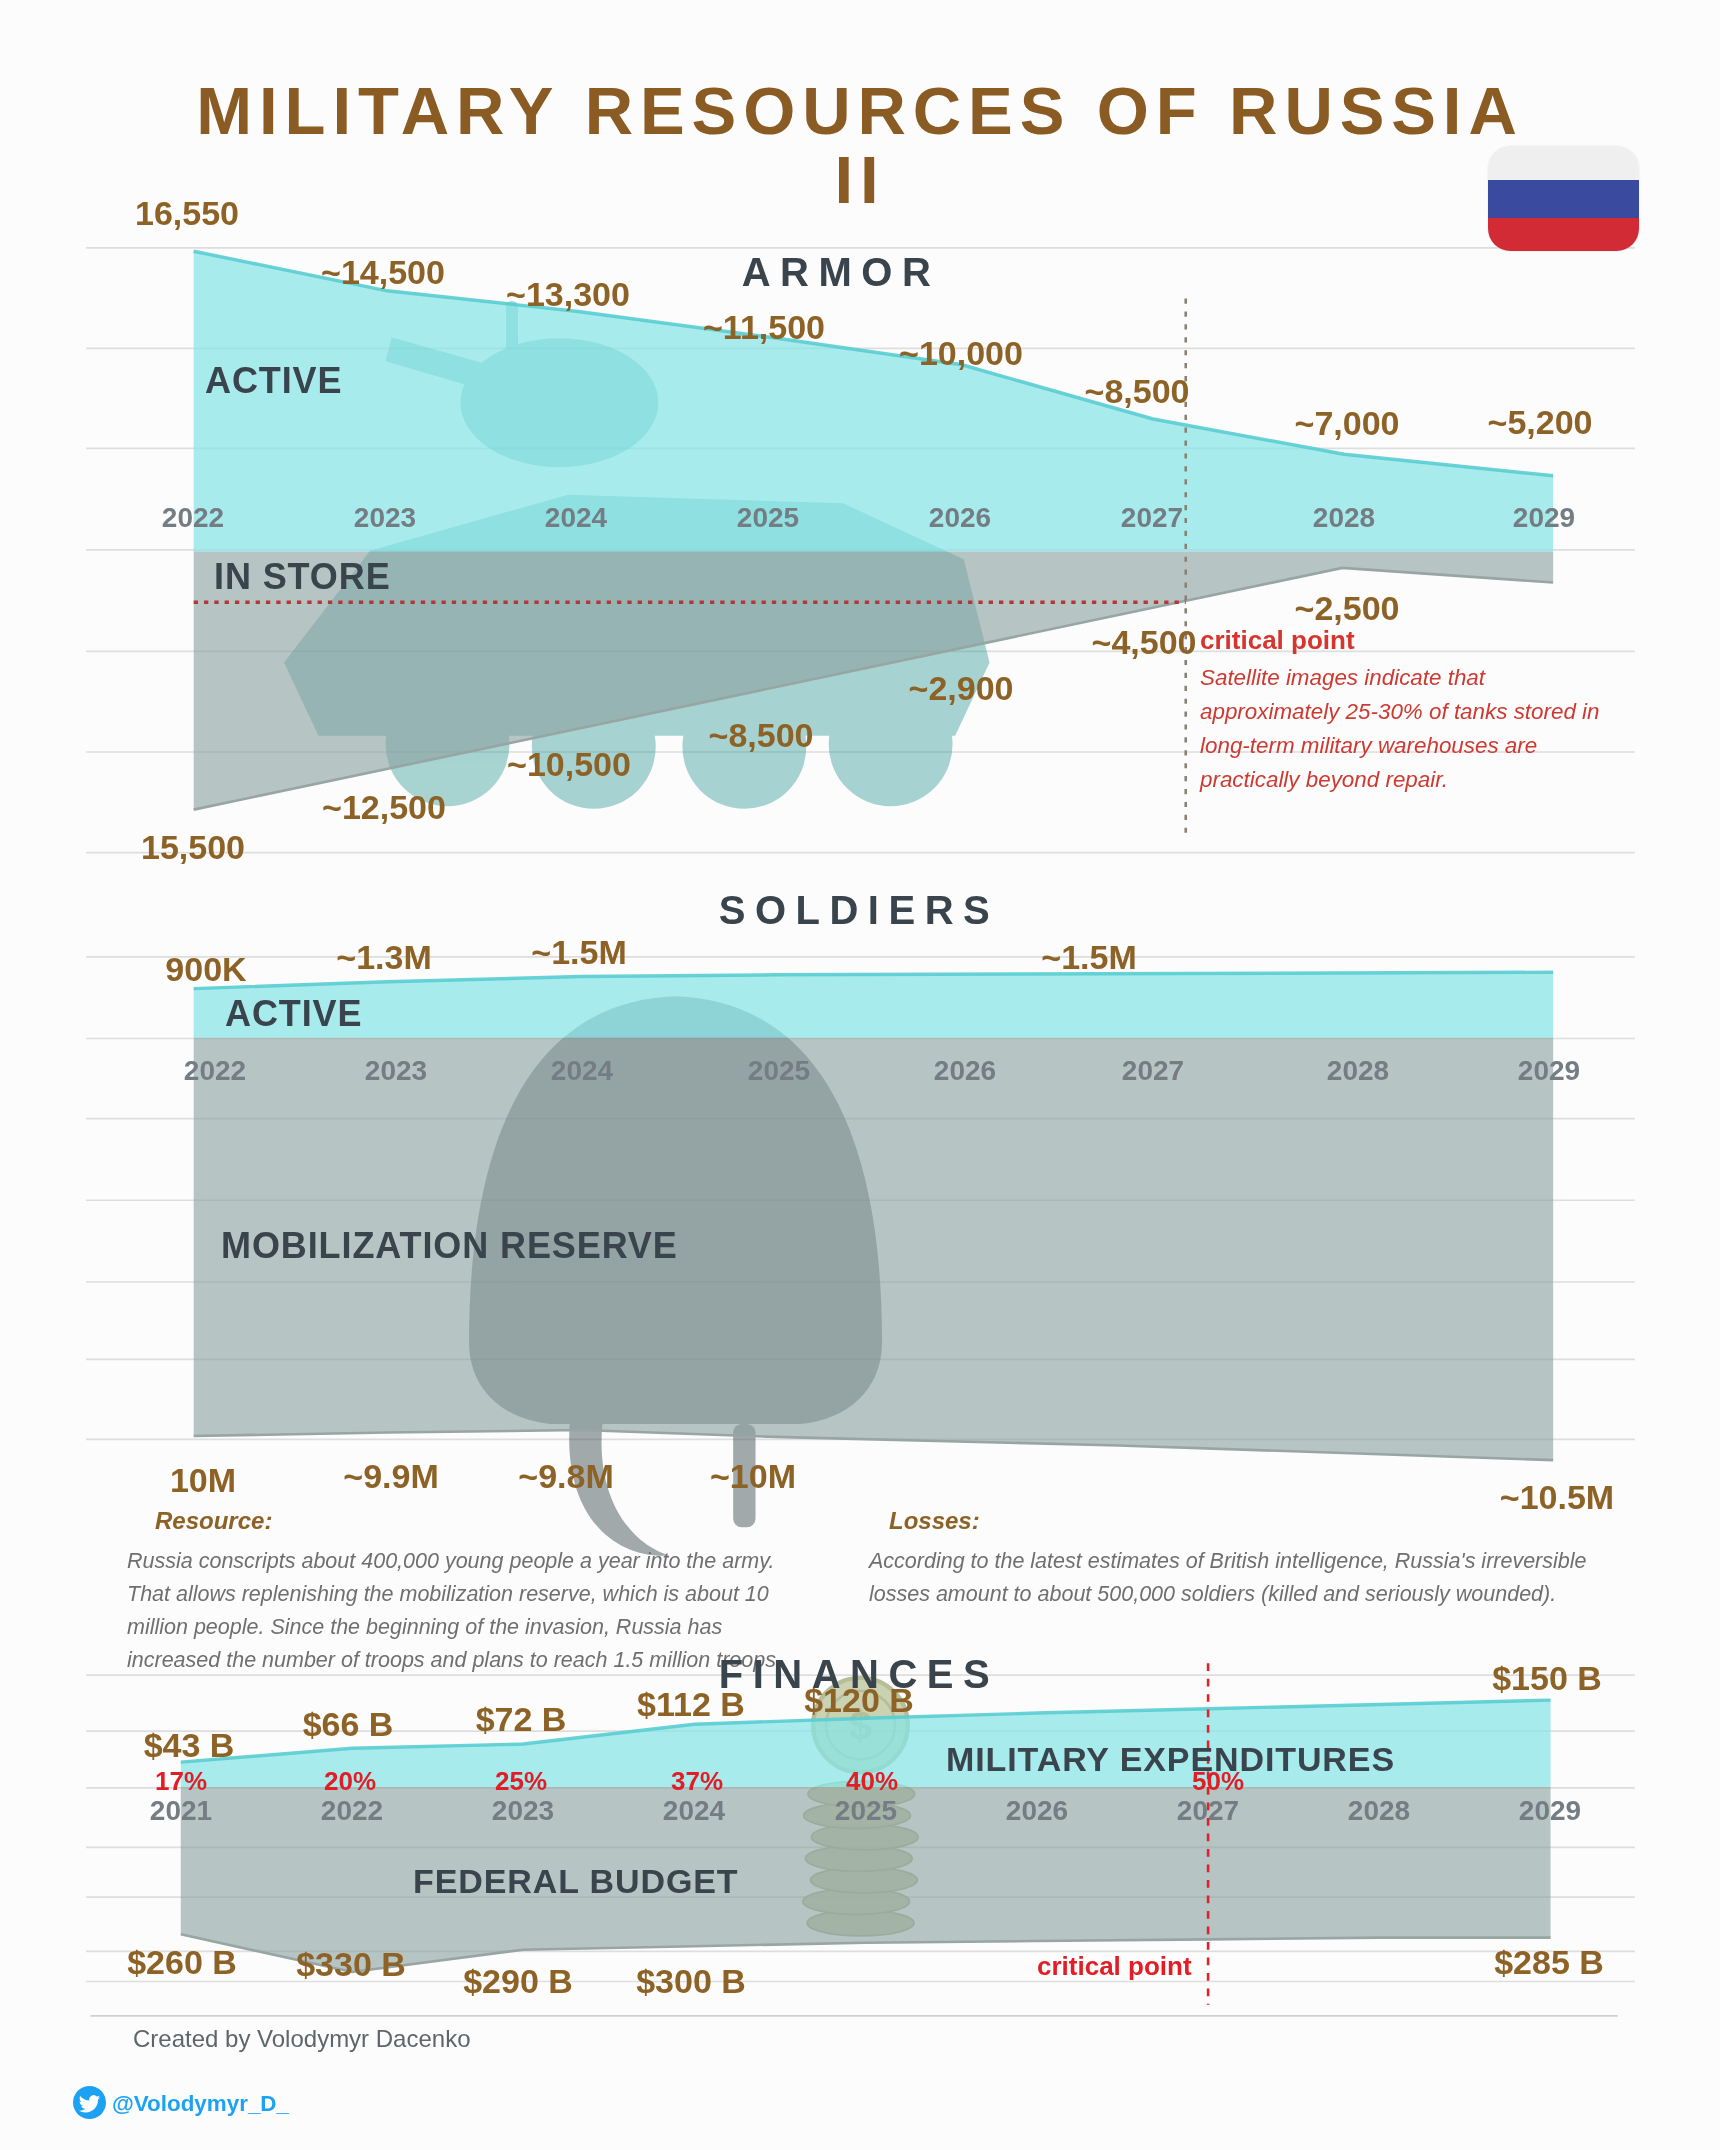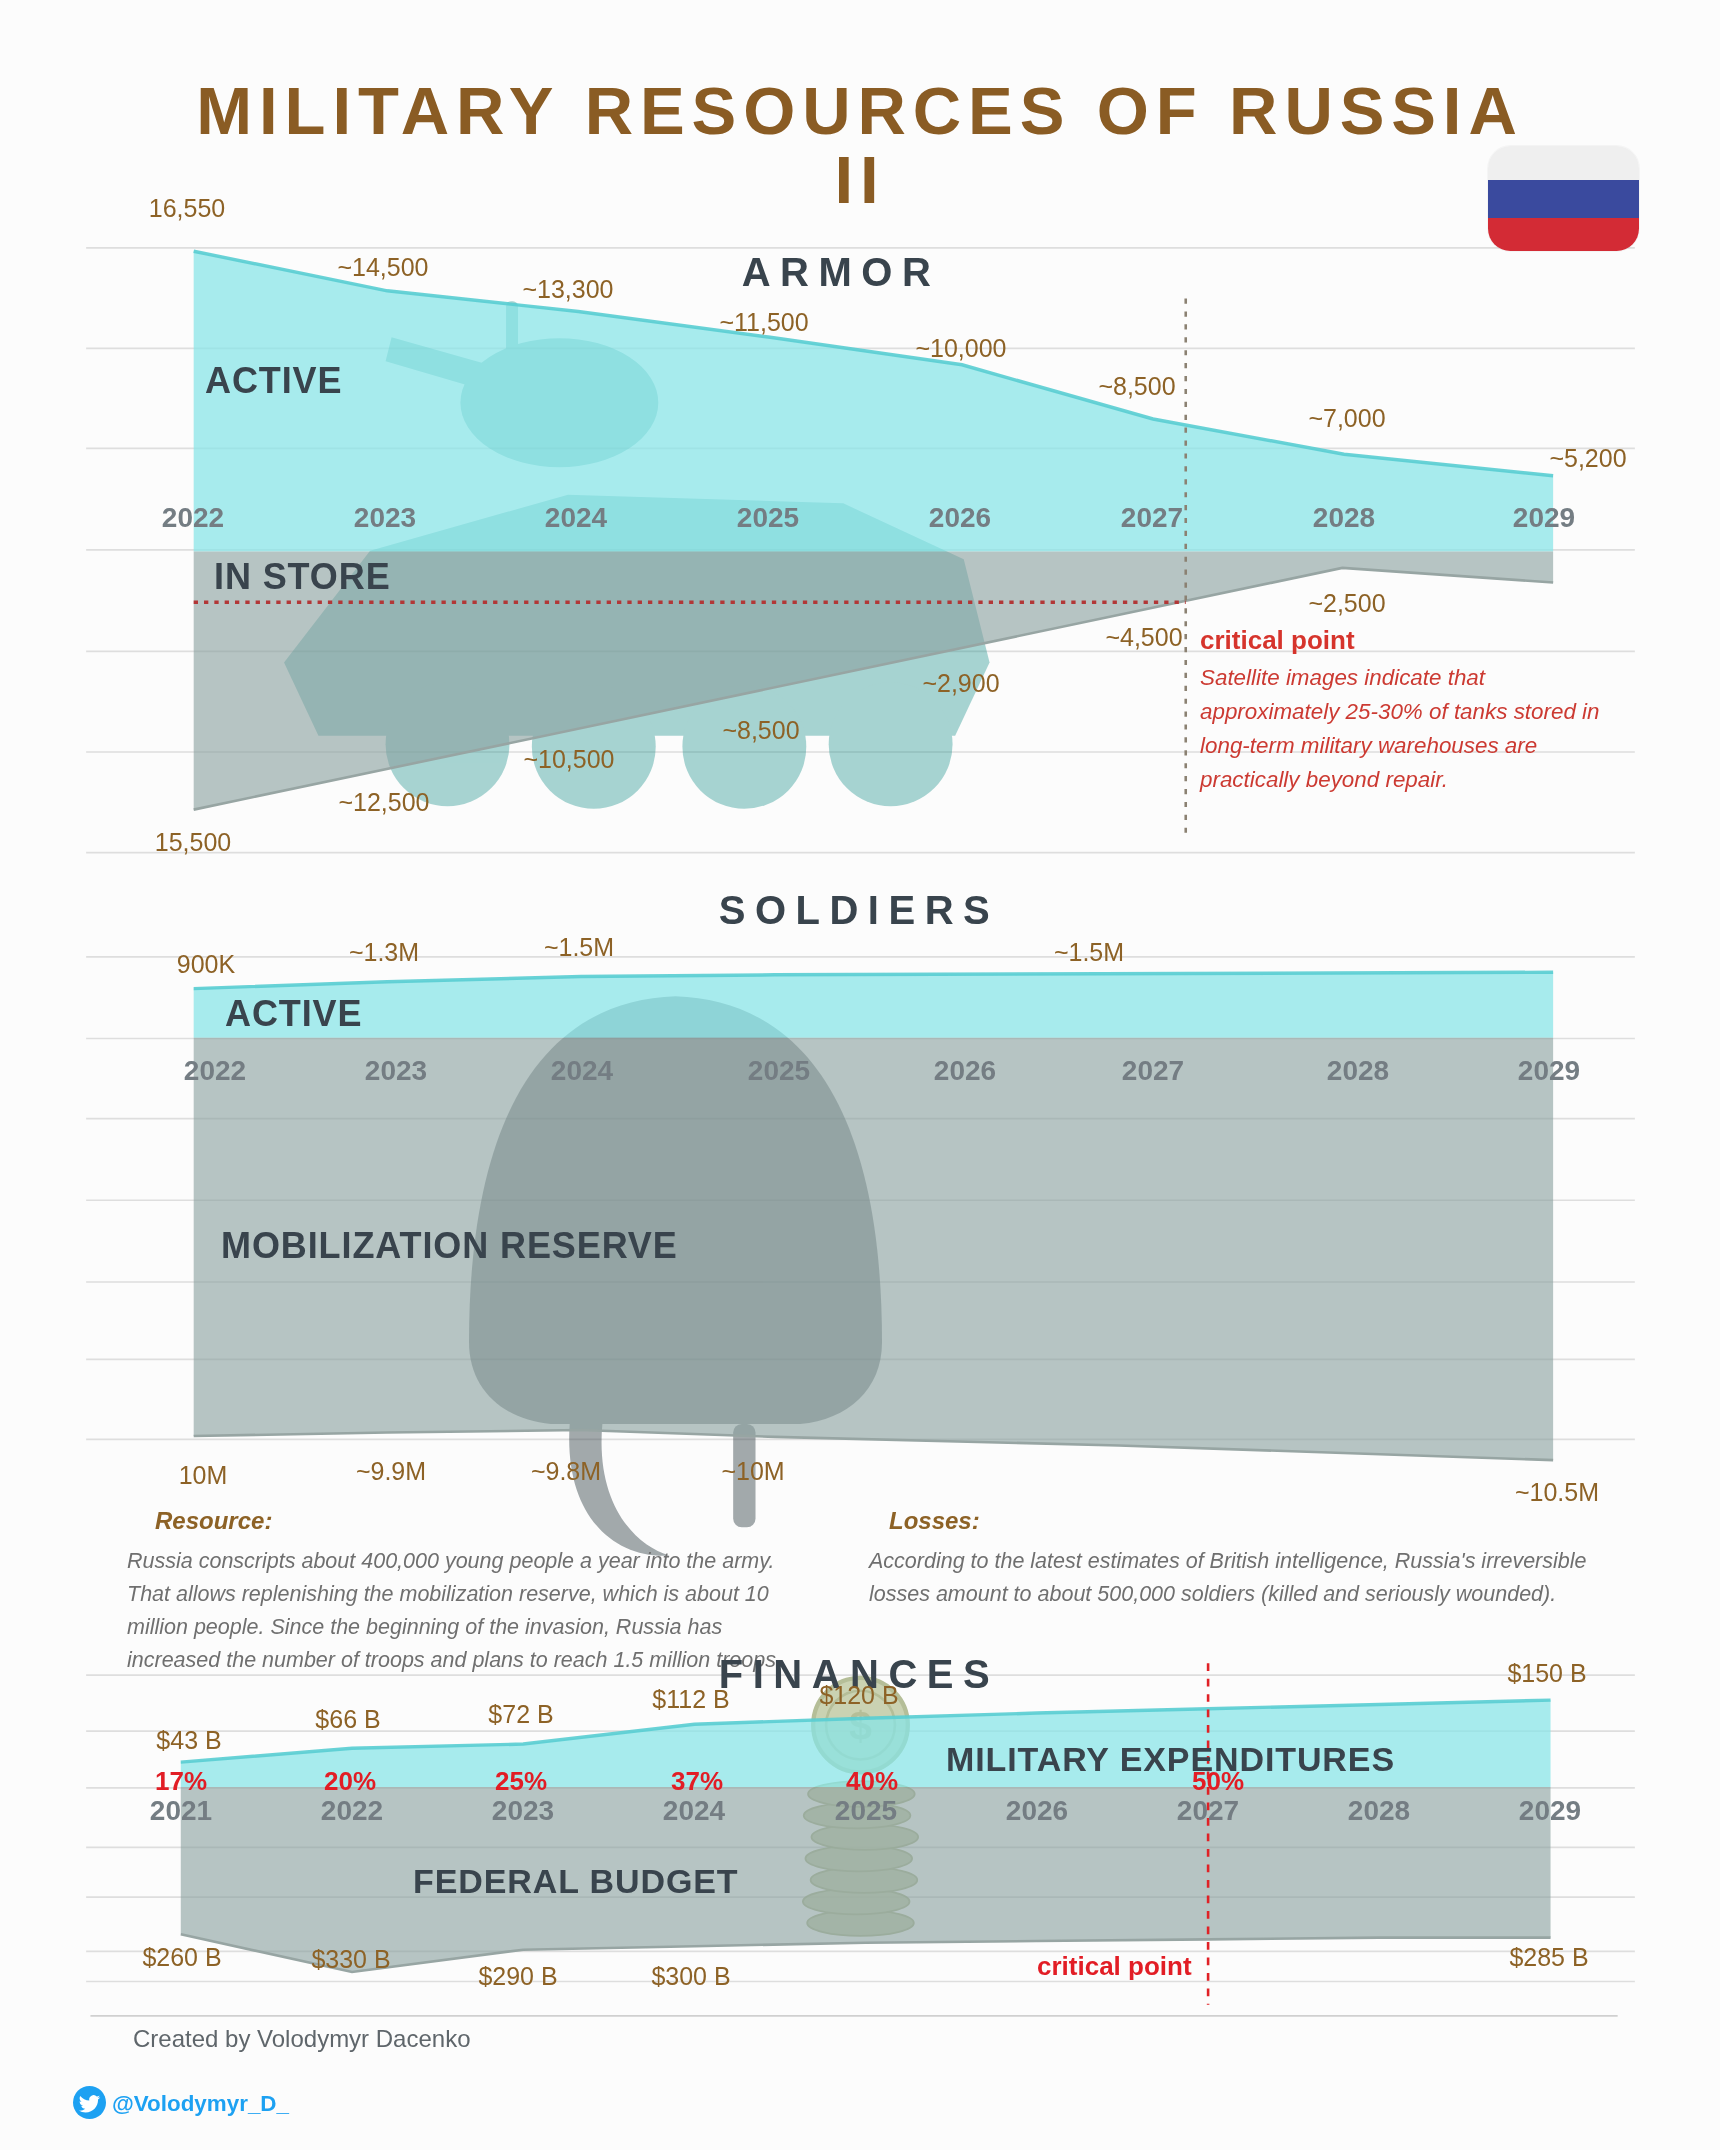--- a/index.html
+++ b/index.html
@@ -9,21 +9,21 @@
   }
   *{margin:0;padding:0;box-sizing:border-box;}
   html,body{width:1721px;height:2151px;background:#fcfcfc;overflow:hidden;
     font-family:"Liberation Sans",sans-serif;}
   .page{position:relative;width:1721px;height:2151px;}
   .chart-svg{position:absolute;left:0;top:0;}
   .abs{position:absolute;white-space:nowrap;}
   .ctr{transform:translateX(-50%);}
   .title{font-size:67px;font-weight:700;letter-spacing:6.9px;color:var(--title-brown);}
   .sec{font-size:40px;font-weight:700;letter-spacing:9.5px;color:var(--dark);}
-  .v{font-size:25px;font-weight:400;color:var(--brown);}
+  .v{font-size:34px;font-weight:700;color:var(--brown);}
   .yr{font-size:28px;font-weight:700;color:var(--yeargray);}
   .area-lab{font-size:36px;font-weight:700;color:var(--dark);letter-spacing:0.9px;}
   .area-lab-sm{font-size:34px;font-weight:700;color:var(--dark);letter-spacing:0.9px;}
   .crit{font-size:26px;font-weight:700;color:var(--red-bold);}
   .crit-fin{font-size:26px;font-weight:700;color:var(--red-bright);}
   .pct{font-size:26px;font-weight:700;color:var(--red-bright);}
   .note{font-size:22.4px;font-style:italic;color:var(--red-soft);line-height:34px;white-space:normal;}
   .blk-title{font-size:24px;font-weight:700;font-style:italic;color:var(--brown);}
   .blk-text{font-size:21.5px;font-style:italic;color:#6f6f6f;line-height:33px;white-space:normal;}
   .flag{position:absolute;left:1488px;top:146px;width:151px;height:105px;border-radius:22.4px;
@@ -133,21 +133,21 @@
 
   <div class="abs ctr sec" style="left:841px;top:250px;">ARMOR</div>
 
   <div class="abs ctr v" style="left:187px;top:194px;">16,550</div>
   <div class="abs ctr v" style="left:383px;top:253px;">~14,500</div>
   <div class="abs ctr v" style="left:568px;top:275px;">~13,300</div>
   <div class="abs ctr v" style="left:764px;top:308px;">~11,500</div>
   <div class="abs ctr v" style="left:961px;top:334px;">~10,000</div>
   <div class="abs ctr v" style="left:1137px;top:372px;">~8,500</div>
   <div class="abs ctr v" style="left:1347px;top:404px;">~7,000</div>
-  <div class="abs ctr v" style="left:1540px;top:444px;margin-left:48px;">~5,200</div>
+  <div class="abs ctr v" style="left:1540px;top:403px;">~5,200</div>
 
   <div class="abs area-lab" style="left:205px;top:360px;">ACTIVE</div>
   <div class="abs area-lab" style="left:214px;top:556px;">IN STORE</div>
 
   <div class="abs ctr yr" style="left:193px;top:502px;">2022</div>
   <div class="abs ctr yr" style="left:385px;top:502px;">2023</div>
   <div class="abs ctr yr" style="left:576px;top:502px;">2024</div>
   <div class="abs ctr yr" style="left:768px;top:502px;">2025</div>
   <div class="abs ctr yr" style="left:960px;top:502px;">2026</div>
   <div class="abs ctr yr" style="left:1152px;top:502px;">2027</div>

